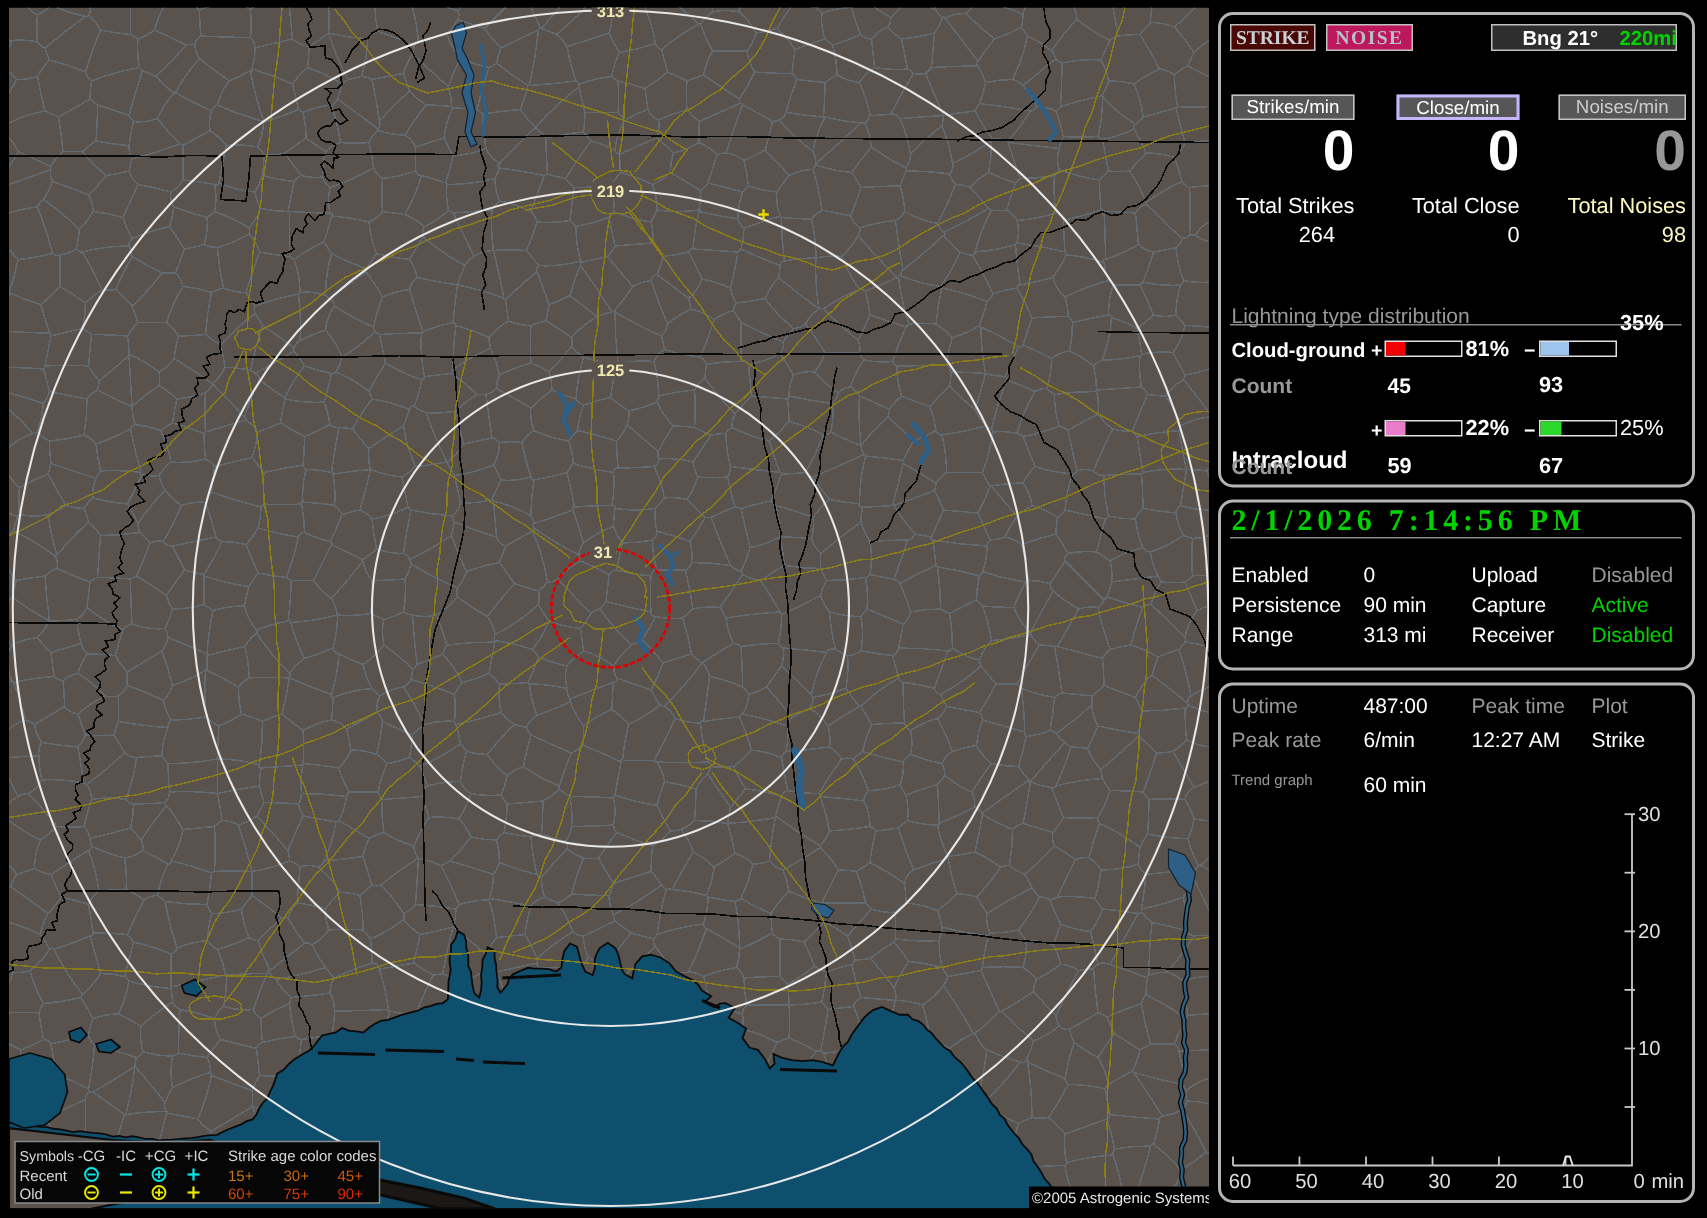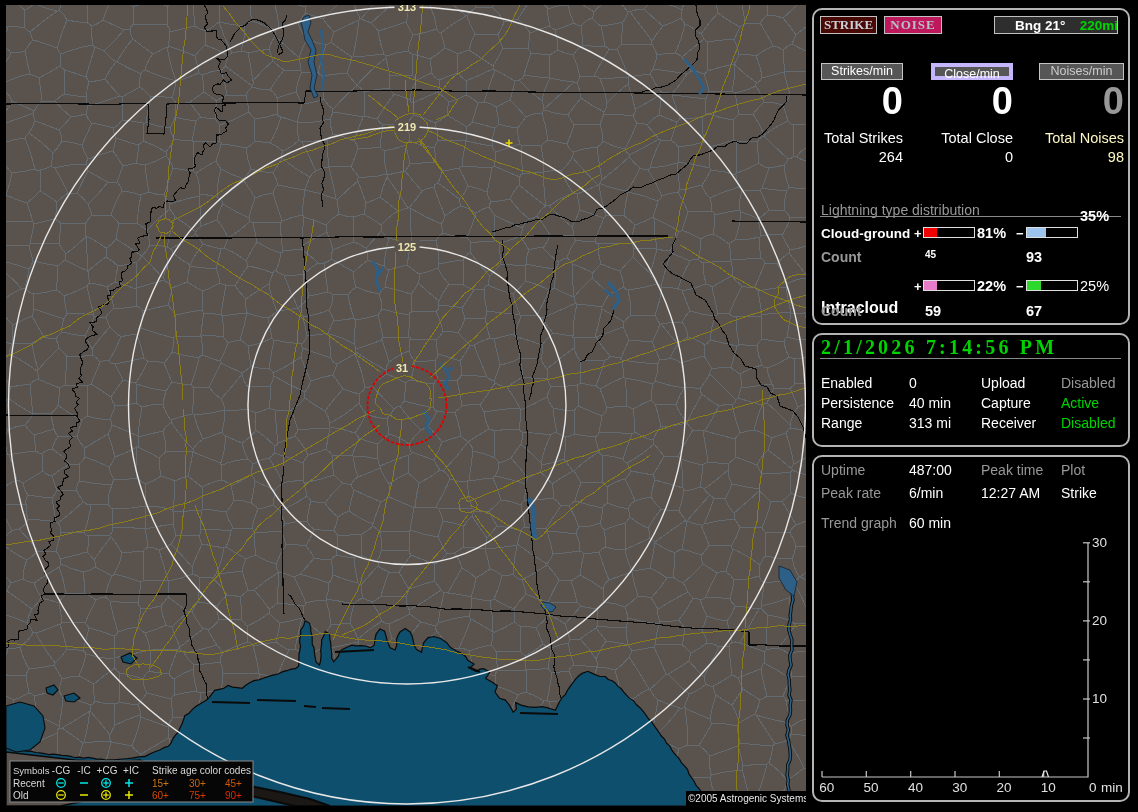--- a/index.html
+++ b/index.html
@@ -187,46 +187,46 @@
 </svg>
 <div class="panel" style="top:8px;height:317px"></div>
 <div class="panel" style="top:333px;height:114px"></div>
 <div class="panel" style="top:455px;height:347px"></div>
 <div class="btn" style="left:820px;top:16px;width:57px;height:18px;background:#4A0805;border:1px solid #C0C0C0;color:#C8D0D8;font-size:13px;line-height:16px;font-family:'Liberation Serif',serif">STRIKE</div>
 <div class="btn" style="left:884px;top:16px;width:58px;height:18px;background:#be185d;border:1px solid #C0C0C0;color:#B8C0C8;font-size:13px;line-height:16px;letter-spacing:1px;font-family:'Liberation Serif',serif">NOISE</div>
 <div class="ab" style="left:994px;top:16px;width:124px;height:18px;background:#2E2E2E;border:1px solid #C0C0C0;box-sizing:border-box"></div>
 <div class="ab wh" style="left:999px;top:18px;font-size:13.5px;font-weight:bold;margin-left:16px;">Bng 21°</div>
 <div class="ab green" style="right:20px;top:18px;font-size:13.5px;font-weight:bold;">220mi</div>
 <div class="btn" style="left:821px;top:63px;width:82px;height:17px;background:#565656;border:1px solid #C4C4C4;color:#FFF;font-size:12.5px;line-height:15px;font-weight:normal">Strikes/min</div>
-<div class="btn" style="left:931px;top:63px;width:82px;height:17px;background:#565656;border:4px solid #c4b5fd;color:#FFF;font-size:12.5px;line-height:15px;font-weight:normal">Close/min</div>
+<div class="btn" style="left:931px;top:63px;width:82px;height:17px;background:#565656;border:2px solid #c4b5fd;color:#FFF;font-size:12.5px;line-height:15px;font-weight:normal">Close/min</div>
 <div class="btn" style="left:1039px;top:63px;width:85px;height:17px;background:#565656;border:1px solid #C4C4C4;color:#CCC;font-size:12.5px;line-height:15px;font-weight:normal">Noises/min</div>
 <div class="ab wh" style="right:235px;top:87px;font-size:38px;font-weight:bold;line-height:28px">0</div>
 <div class="ab wh" style="right:125px;top:87px;font-size:38px;font-weight:bold;line-height:28px">0</div>
 <div class="ab gr" style="right:14px;top:87px;font-size:38px;font-weight:bold;line-height:28px">0</div>
 <div class="ab wh" style="right:235px;top:130px;font-size:14.5px;">Total Strikes</div>
-<div class="ab wh" style="right:235px;top:149px;font-size:14.5px;margin-left:36px;">264</div>
+<div class="ab wh" style="right:248px;top:149px;font-size:14.5px;margin-left:36px;">264</div>
 <div class="ab wh" style="right:125px;top:130px;font-size:14.5px;">Total Close</div>
 <div class="ab wh" style="right:125px;top:149px;font-size:14.5px;">0</div>
 <div class="ab lgr" style="right:14px;top:130px;font-size:14.5px;">Total Noises</div>
 <div class="ab lgr" style="right:14px;top:149px;font-size:14.5px;">98</div>
 <div class="ab gr" style="left:821px;top:202px;font-size:14px;">Lightning type distribution</div>
 <div class="hl" style="top:216px"></div>
 <div class="ab wh" style="left:821px;top:226px;font-size:13.5px;font-weight:bold;">Cloud-ground</div>
 <div class="ab wh" style="left:914px;top:226px;font-size:13px;font-weight:bold;">+</div>
 <div class="bar" style="left:923px;top:227px">
     <div style="width:13px;background:#F00000"></div>
   </div>
 <div class="ab wh" style="left:977px;top:225px;font-size:14.5px;font-weight:bold;">81%</div>
 <div class="ab wh" style="left:1016px;top:226px;font-size:13px;font-weight:bold;">−</div>
 <div class="bar" style="left:1026px;top:227px">
     <div style="width:19px;background:#9CC4EC"></div>
   </div>
 <div class="ab wh" style="left:1080px;top:208px;font-size:14.5px;font-weight:bold;">35%</div>
 <div class="ab gr" style="left:821px;top:249px;font-size:14px;font-weight:bold;">Count</div>
-<div class="ab wh" style="left:925px;top:249px;font-size:10px;font-weight:bold;">45</div>
+<div class="ab wh" style="left:925px;top:249px;font-size:14px;font-weight:bold;">45</div>
 <div class="ab wh" style="left:1026px;top:249px;font-size:14.5px;font-weight:bold;text-align:center;">93</div>
 <div class="ab wh" style="left:821px;top:279px;font-size:16px;font-weight:bold;margin-top:20px;">Intracloud</div>
 <div class="ab wh" style="left:914px;top:279px;font-size:13px;font-weight:bold;">+</div>
 <div class="bar" style="left:923px;top:280px">
     <div style="width:13px;background:#E87CC8"></div>
   </div>
 <div class="ab wh" style="left:977px;top:278px;font-size:14.5px;font-weight:bold;">22%</div>
 <div class="ab wh" style="left:1016px;top:279px;font-size:13px;font-weight:bold;">−</div>
 <div class="bar" style="left:1026px;top:280px">
     <div style="width:14px;background:#2CD82C"></div>
@@ -235,36 +235,36 @@
 <div class="ab gr" style="left:821px;top:303px;font-size:14px;font-weight:bold;">Count</div>
 <div class="ab wh" style="left:925px;top:303px;font-size:14.5px;font-weight:bold;">59</div>
 <div class="ab wh" style="left:1026px;top:303px;font-size:14.5px;font-weight:bold;">67</div>
 <div class="ab green" style="left:821px;top:336px;font-size:20px;font-weight:bold;letter-spacing:3.2px;font-family:'Liberation Serif',serif">2/1/2026 7:14:56 PM</div>
 <div class="hl" style="top:358px"></div>
 <div class="ab wh" style="left:821px;top:375px;font-size:14px;">Enabled</div>
 <div class="ab wh" style="left:909px;top:375px;font-size:14px;">0</div>
 <div class="ab wh" style="left:981px;top:375px;font-size:14px;">Upload</div>
 <div class="ab wh" style="left:1061px;top:375px;font-size:14px;"><span class="gr">Disabled</span></div>
 <div class="ab wh" style="left:821px;top:395px;font-size:14px;">Persistence</div>
-<div class="ab wh" style="left:909px;top:395px;font-size:14px;">40 min</div>
+<div class="ab wh" style="left:909px;top:395px;font-size:14px;">90 min</div>
 <div class="ab wh" style="left:981px;top:395px;font-size:14px;">Capture</div>
 <div class="ab wh" style="left:1061px;top:395px;font-size:14px;"><span class="green">Active</span></div>
 <div class="ab wh" style="left:821px;top:415px;font-size:14px;">Range</div>
 <div class="ab wh" style="left:909px;top:415px;font-size:14px;">313 mi</div>
 <div class="ab wh" style="left:981px;top:415px;font-size:14px;">Receiver</div>
 <div class="ab wh" style="left:1061px;top:415px;font-size:14px;"><span class="green">Disabled</span></div>
 <div class="ab gr" style="left:821px;top:462px;font-size:14px;">Uptime</div>
 <div class="ab wh" style="left:909px;top:462px;font-size:14px;">487:00</div>
 <div class="ab gr" style="left:981px;top:462px;font-size:14px;">Peak time</div>
 <div class="ab gr" style="left:1061px;top:462px;font-size:14px;">Plot</div>
 <div class="ab gr" style="left:821px;top:485px;font-size:14px;">Peak rate</div>
 <div class="ab wh" style="left:909px;top:485px;font-size:14px;">6/min</div>
 <div class="ab wh" style="left:981px;top:485px;font-size:14px;">12:27 AM</div>
 <div class="ab wh" style="left:1061px;top:485px;font-size:14px;">Strike</div>
-<div class="ab gr" style="left:821px;top:515px;font-size:14px;">Trend graph</div>
+<div class="ab gr" style="left:821px;top:515px;font-size:10px;">Trend graph</div>
 <div class="ab wh" style="left:909px;top:515px;font-size:14px;">60 min</div>
 <svg class="ab" style="left:812px;top:455px" width="318" height="347" viewBox="812 455 318 347" font-family="Liberation Sans, sans-serif">
 <g stroke="#C8C8C8" stroke-width="1.2" fill="none">
 <path d="M1088 542.8V777H822"></path>
       <line x1="1083" y1="542.8" x2="1090" y2="542.8"></line>
       <line x1="1083" y1="581.8" x2="1090" y2="581.8"></line>
       <line x1="1083" y1="620.9" x2="1090" y2="620.9"></line>
       <line x1="1083" y1="659.9" x2="1090" y2="659.9"></line>
       <line x1="1083" y1="699.0" x2="1090" y2="699.0"></line>
       <line x1="1083" y1="738.0" x2="1090" y2="738.0"></line>

